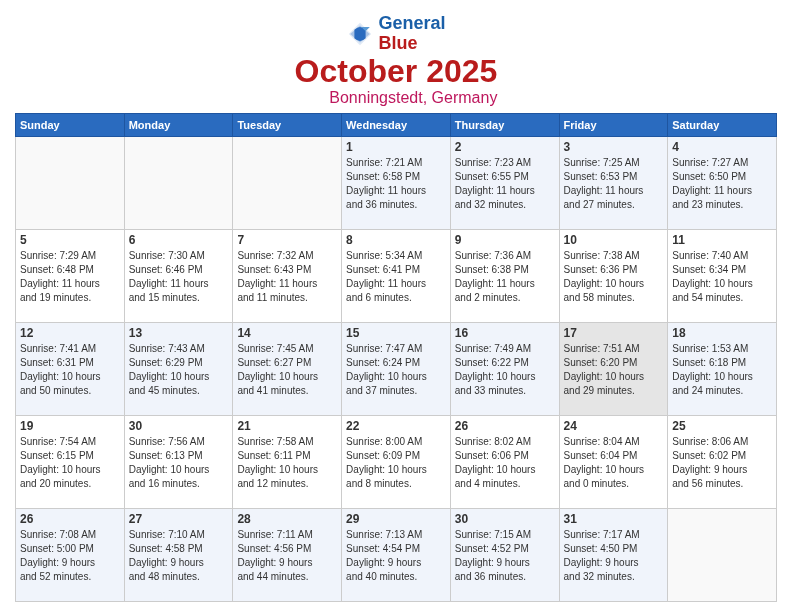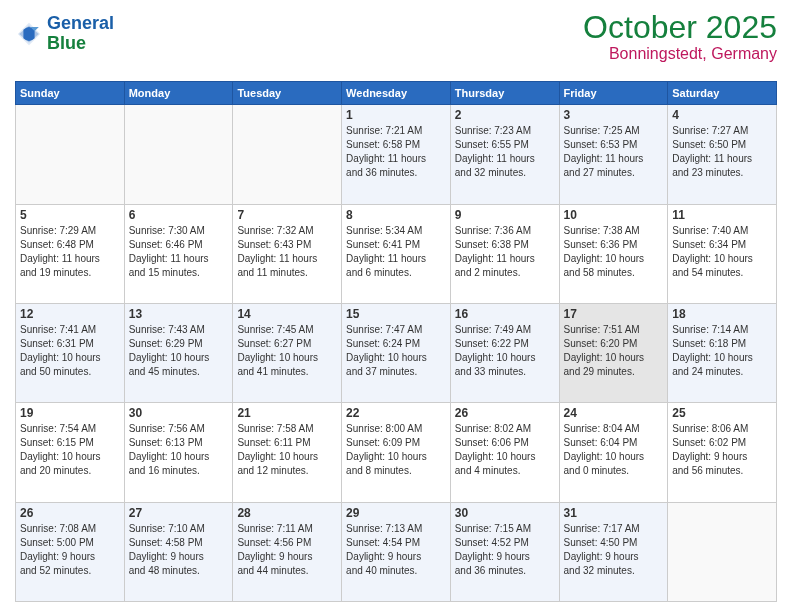--- a/index.html
+++ b/index.html
@@ -12,23 +12,24 @@
     }
     .page {
       width: 792px;
       height: 612px;
       padding: 10px 15px;
       display: flex;
       flex-direction: column;
     }
     .header {
       display: flex;
-      align-items: flex-start;
+      align-items: center;
       justify-content: space-between;
-      margin-bottom: 18px;
+      margin-bottom: 6px;
+      flex-direction: column;
     }
     .logo {
       display: flex;
       align-items: center;
       gap: 4px;
       margin-top: 4px;
     }
     .logo-text {
       font-size: 18px;
       font-weight: bold;
@@ -40,22 +41,22 @@
     }
     .logo-icon {
       width: 28px;
       height: 28px;
     }
     .title-block {
       text-align: right;
     }
     .month-title {
       font-size: 32px;
-      font-weight: 400;
-      color: #15803d;
+      font-weight: 700;
+      color: #b91c1c;
       line-height: 1.1;
     }
     .location {
       font-size: 16px;
       color: #be185d;
     }
     .calendar {
       flex: 1;
       border: 1px solid #fca5a5;
       border-collapse: collapse;
@@ -102,21 +103,21 @@
   <div class="header">
     <div class="logo">
       <svg class="logo-icon" viewBox="0 0 40 40">
         <polygon points="20,4 36,20 20,36 4,20" fill="#2a6bbf" opacity="0.15"></polygon>
         <polygon points="20,8 34,20 20,32 6,20" fill="#2a6bbf" opacity="0.3"></polygon>
         <path d="M12,14 Q20,6 28,14 L28,26 Q20,34 12,26 Z" fill="#2a6bbf"></path>
         <path d="M22,10 L34,10 L28,16 Z" fill="#5b9bd5"></path>
       </svg>
       <div class="logo-text">
         <div><span>General</span></div>
-        <div><span style="color:#15803d">Blue</span></div>
+        <div><span style="color:#b91c1c">Blue</span></div>
       </div>
     </div>
     <div class="title-block">
       <div class="month-title">October 2025</div>
       <div class="location">Bonningstedt, Germany</div>
     </div>
   </div>
 
   <table class="calendar">
     <thead>
@@ -254,21 +255,21 @@
           </td>
           <td style="background-color: #e5e5e5;">
             <span class="day-num">17</span>
             <div class="day-info" style="white-space: pre-line;">Sunrise: 7:51 AM
 Sunset: 6:20 PM
 Daylight: 10 hours
 and 29 minutes.</div>
           </td>
           <td style="background-color: rgb(240, 244, 251);">
             <span class="day-num">18</span>
-            <div class="day-info" style="white-space: pre-line;">Sunrise: 7:14 AM
+            <div class="day-info" style="white-space: pre-line;">Sunrise: 1:53 AM
 Sunset: 6:18 PM
 Daylight: 10 hours
 and 24 minutes.</div>
           </td>
         </tr>
         <tr>
           <td>
             <span class="day-num">19</span>
             <div class="day-info" style="white-space: pre-line;">Sunrise: 7:54 AM
 Sunset: 6:15 PM

